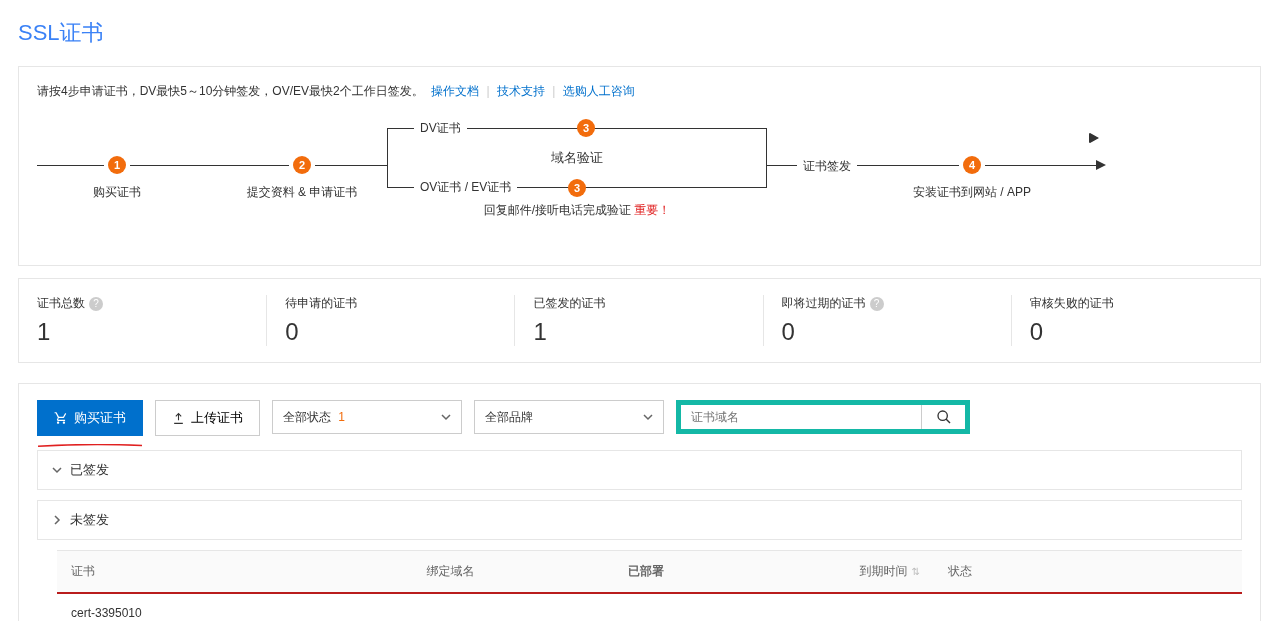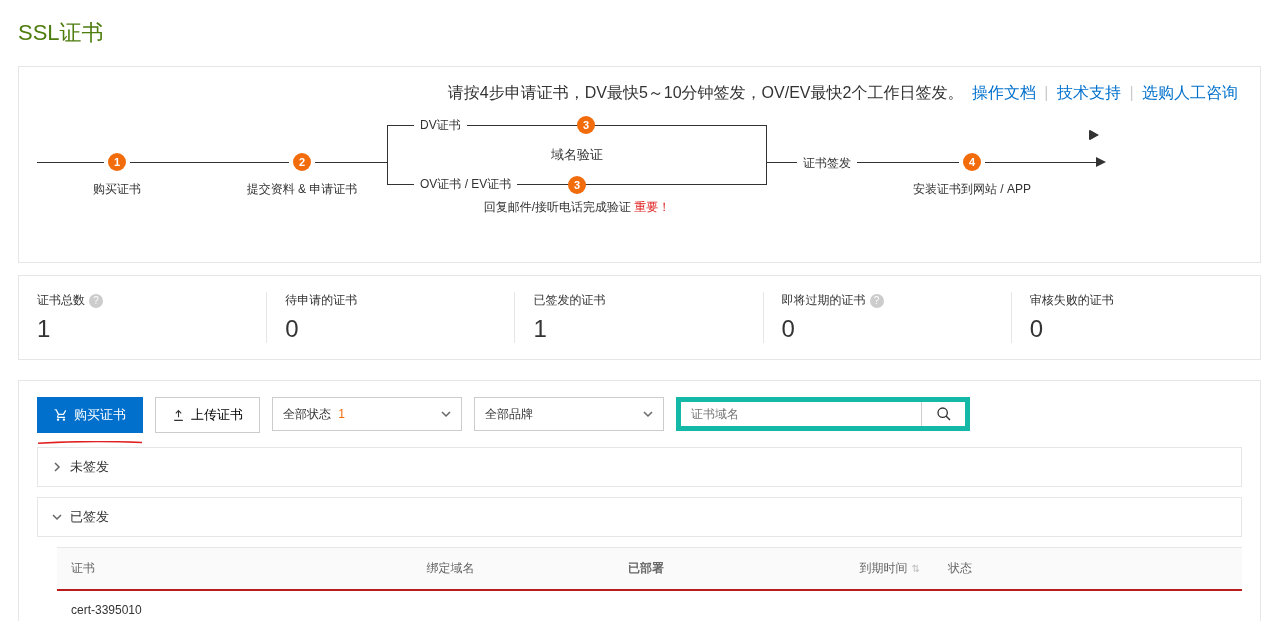--- a/index.html
+++ b/index.html
@@ -1,23 +1,23 @@
 <!DOCTYPE html>
 <html><head>
   <meta charset="utf-8">
   <style>
     * { box-sizing: border-box; margin: 0; padding: 0; }
     body { font-family: -apple-system, "Microsoft YaHei", "PingFang SC", sans-serif; color: #333; background: #fff; font-size: 13px; }
 
     .container { padding: 18px 18px 0 18px; }
-    .page-title { font-size: 22px; font-weight: 400; color: #4d7c0f; margin-bottom: 18px; }
+    .page-title { font-size: 22px; font-weight: 400; color: #3b82f6; margin-bottom: 18px; }
 
     .panel { border: 1px solid #e6e6e6; background: #fff; padding: 16px 18px 24px 18px; margin-bottom: 12px; }
 
-    .info-line { font-size: 16px; color: #333; margin-bottom: 21px; text-align: right; }
+    .info-line { font-size: 12px; color: #333; margin-bottom: 28px; }
     .info-line a { color: #0070cc; text-decoration: none; margin: 0 4px; }
     .info-line .divider { color: #ccc; }
 
     .badge { display: inline-flex; width: 18px; height: 18px; border-radius: 50%; background: #f26c0c; color: #fff; font-size: 11px; align-items: center; justify-content: center; font-weight: bold; }
 
     .mid-box { border: 1px solid #333; padding: 20px 60px; font-size: 13px; text-align: center; position: relative; min-width: 380px; }
     .mid-top-label, .mid-bot-label { position: absolute; left: 26px; font-size: 12px; background: #fff; padding: 0 6px; }
     .mid-top-label { top: -9px; }
     .mid-bot-label { bottom: -9px; }
     .mid-top-badge, .mid-bot-badge { position: absolute; right: -9px; }
@@ -239,30 +239,30 @@
           <svg width="16" height="16" viewBox="0 0 24 24" fill="none" stroke="#333" stroke-width="2">
               <circle cx="10" cy="10" r="7"></circle>
               <path d="M21 21l-6-6"></path>
             </svg>
         </button>
       </div>
     </div>
 
     <div class="group-header">
       <svg class="chevron" viewBox="0 0 10 10" width="10" height="10">
+          <path d="M1 3l4 4 4-4" stroke="#666" stroke-width="1.5" fill="none"></path>
+        </svg>
+      <span>已签发</span>
+    </div>
+
+    <div class="group-header">
+      <svg class="chevron" viewBox="0 0 10 10" width="10" height="10">
           <path d="M3 1l4 4-4 4" stroke="#666" stroke-width="1.5" fill="none"></path>
         </svg>
       <span>未签发</span>
-    </div>
-
-    <div class="group-header">
-      <svg class="chevron" viewBox="0 0 10 10" width="10" height="10">
-          <path d="M1 3l4 4 4-4" stroke="#666" stroke-width="1.5" fill="none"></path>
-        </svg>
-      <span>已签发</span>
     </div>
 
     <div class="table-wrap">
       <table class="table">
         <thead>
           <tr>
             <th style="width:30%;">证书</th>
             <th style="width:17%;">绑定域名</th>
             <th style="width:10%;font-weight:bold;">已部署</th>
             <th style="width:17%;text-align:right;"><span>到期时间</span><span class="sort-icon">⇅</span></th>

